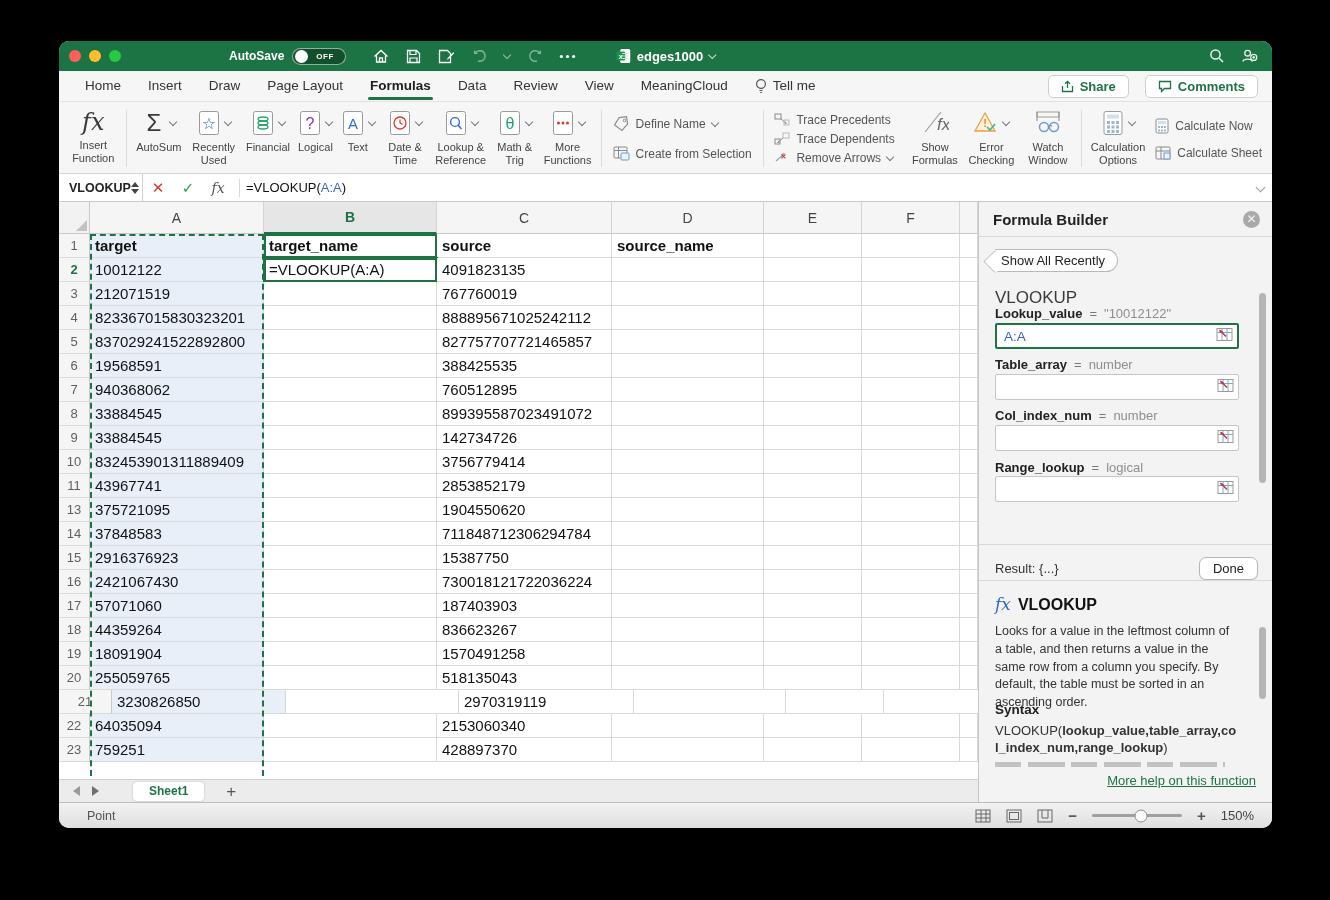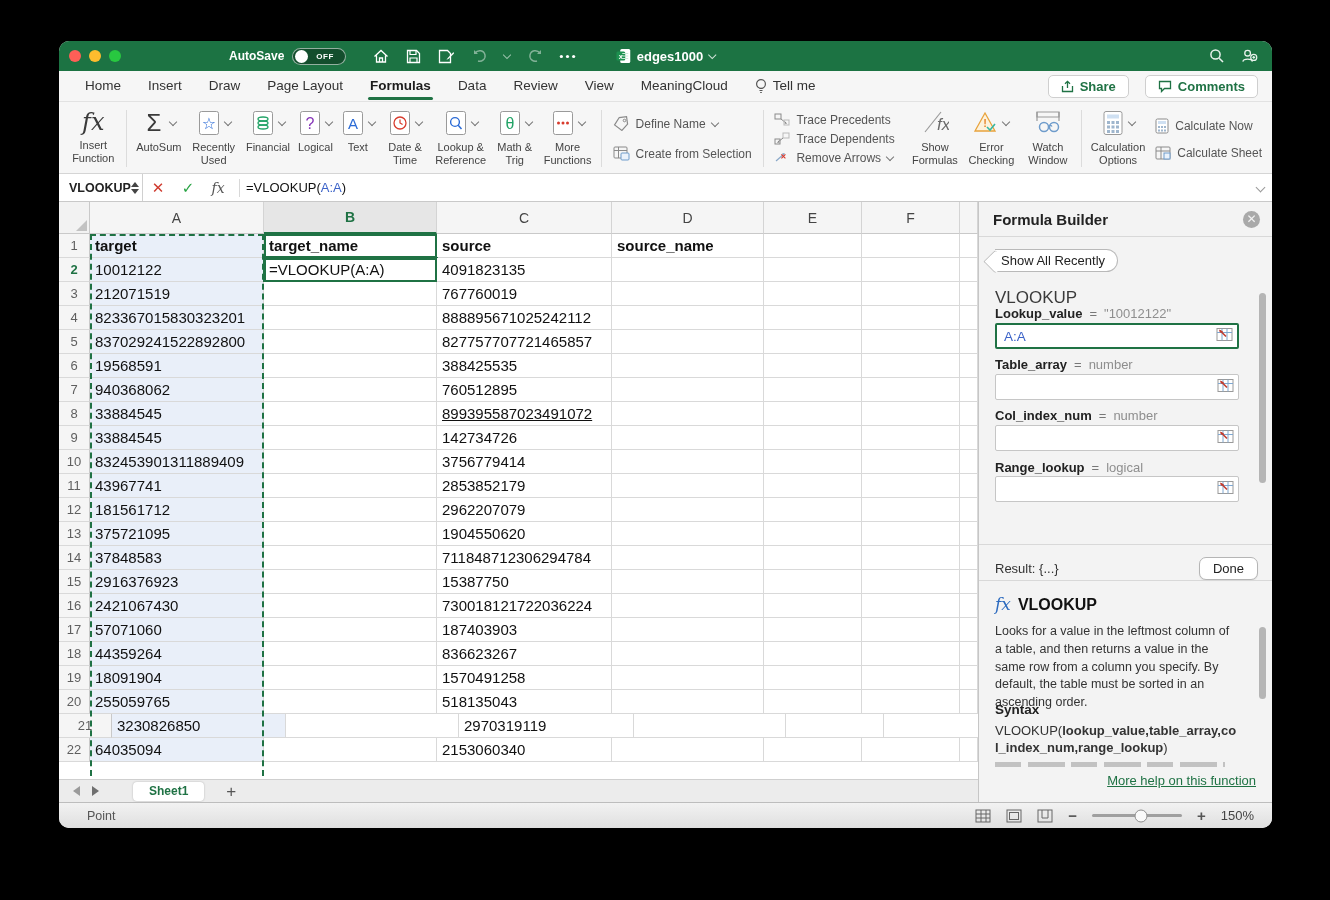--- a/index.html
+++ b/index.html
@@ -605,21 +605,21 @@
             <div class="cell" style="width: 175px; height: 24px;">760512895</div>
             <div class="cell" style="width: 152px; height: 24px;"></div>
             <div class="cell" style="width: 98px; height: 24px;"></div>
             <div class="cell" style="width: 98px; height: 24px;"></div>
             <div class="cell" style="width: 18px; height: 24px;"></div>
           </div>
           <div class="grow">
             <div class="gut" style="width: 31px; height: 24px;">8</div>
             <div class="cell selA" style="width: 174px; height: 24px;">33884545</div>
             <div class="cell" style="width: 173px; height: 24px;"></div>
-            <div class="cell" style="width: 175px; height: 24px; text-decoration: underline;">899395587023491072</div>
+            <div class="cell" style="width: 175px; height: 24px;">899395587023491072</div>
             <div class="cell" style="width: 152px; height: 24px;"></div>
             <div class="cell" style="width: 98px; height: 24px;"></div>
             <div class="cell" style="width: 98px; height: 24px;"></div>
             <div class="cell" style="width: 18px; height: 24px;"></div>
           </div>
           <div class="grow">
             <div class="gut" style="width: 31px; height: 24px;">9</div>
             <div class="cell selA" style="width: 174px; height: 24px;">33884545</div>
             <div class="cell" style="width: 173px; height: 24px;"></div>
             <div class="cell" style="width: 175px; height: 24px;">142734726</div>
@@ -642,30 +642,20 @@
             <div class="gut" style="width: 31px; height: 24px;">11</div>
             <div class="cell selA" style="width: 174px; height: 24px;">43967741</div>
             <div class="cell" style="width: 173px; height: 24px;"></div>
             <div class="cell" style="width: 175px; height: 24px;">2853852179</div>
             <div class="cell" style="width: 152px; height: 24px;"></div>
             <div class="cell" style="width: 98px; height: 24px;"></div>
             <div class="cell" style="width: 98px; height: 24px;"></div>
             <div class="cell" style="width: 18px; height: 24px;"></div>
           </div>
           <div class="grow">
-            <div class="gut" style="width: 31px; height: 24px;">12</div>
-            <div class="cell selA" style="width: 174px; height: 24px;">181561712</div>
-            <div class="cell" style="width: 173px; height: 24px;"></div>
-            <div class="cell" style="width: 175px; height: 24px;">2962207079</div>
-            <div class="cell" style="width: 152px; height: 24px;"></div>
-            <div class="cell" style="width: 98px; height: 24px;"></div>
-            <div class="cell" style="width: 98px; height: 24px;"></div>
-            <div class="cell" style="width: 18px; height: 24px;"></div>
-          </div>
-          <div class="grow">
             <div class="gut" style="width: 31px; height: 24px;">13</div>
             <div class="cell selA" style="width: 174px; height: 24px;">375721095</div>
             <div class="cell" style="width: 173px; height: 24px;"></div>
             <div class="cell" style="width: 175px; height: 24px;">1904550620</div>
             <div class="cell" style="width: 152px; height: 24px;"></div>
             <div class="cell" style="width: 98px; height: 24px;"></div>
             <div class="cell" style="width: 98px; height: 24px;"></div>
             <div class="cell" style="width: 18px; height: 24px;"></div>
           </div>
           <div class="grow">
@@ -746,20 +736,30 @@
             <div class="cell" style="width: 152px; height: 24px;"></div>
             <div class="cell" style="width: 98px; height: 24px;"></div>
             <div class="cell" style="width: 98px; height: 24px;"></div>
             <div class="cell" style="width: 18px; height: 24px;"></div>
           </div>
           <div class="grow">
             <div class="gut" style="width: 31px; height: 24px;">22</div>
             <div class="cell selA" style="width: 174px; height: 24px;">64035094</div>
             <div class="cell" style="width: 173px; height: 24px;"></div>
             <div class="cell" style="width: 175px; height: 24px;">2153060340</div>
+            <div class="cell" style="width: 152px; height: 24px;"></div>
+            <div class="cell" style="width: 98px; height: 24px;"></div>
+            <div class="cell" style="width: 98px; height: 24px;"></div>
+            <div class="cell" style="width: 18px; height: 24px;"></div>
+          </div>
+          <div class="grow">
+            <div class="gut" style="width: 31px; height: 24px;">23</div>
+            <div class="cell selA" style="width: 174px; height: 24px;">759251</div>
+            <div class="cell" style="width: 173px; height: 24px;"></div>
+            <div class="cell" style="width: 175px; height: 24px;">428897370</div>
             <div class="cell" style="width: 152px; height: 24px;"></div>
             <div class="cell" style="width: 98px; height: 24px;"></div>
             <div class="cell" style="width: 98px; height: 24px;"></div>
             <div class="cell" style="width: 18px; height: 24px;"></div>
           </div>
         </div>
       <div class="ants" style="left: 31px; top: 32px; width: 174px; height: 552px;"></div>
     </div>
 
     <div class="panel">

